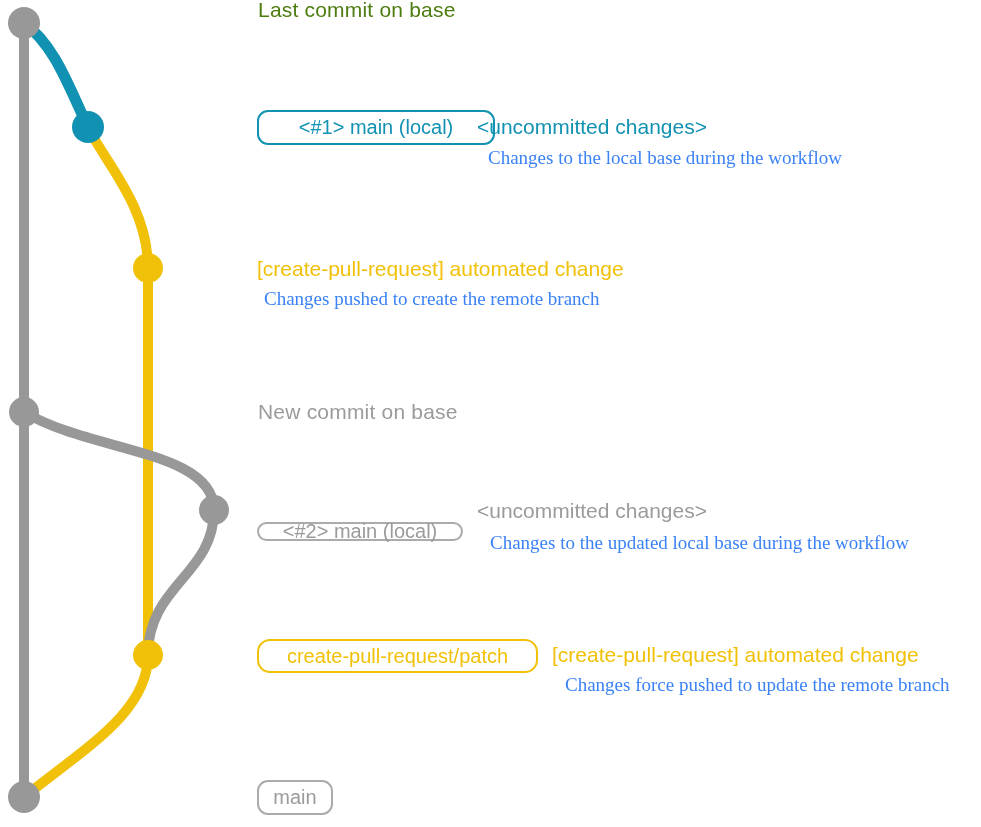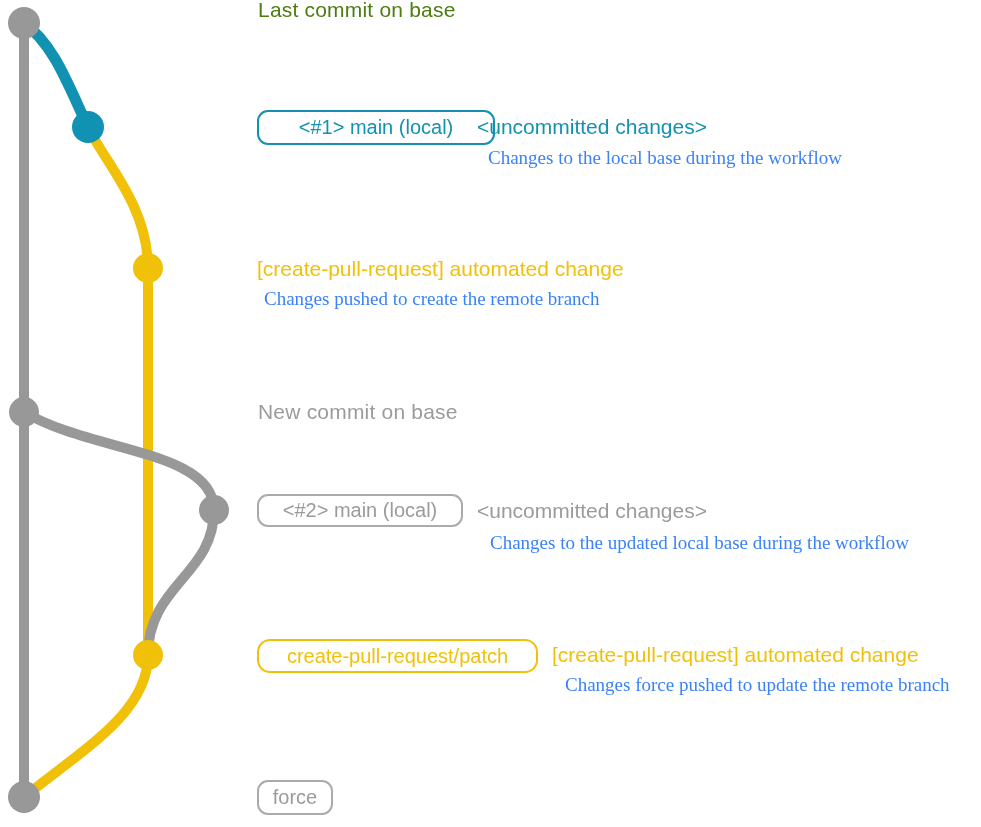--- a/index.html
+++ b/index.html
@@ -85,29 +85,29 @@
     <span style="color: rgb(18, 146, 178);">&lt;#1&gt; main (local)</span>
   </div>
   <div class="abs commit-msg" style="left: 477px; top: 127px; color: rgb(18, 146, 178);">&lt;uncommitted changes&gt;</div>
   <div class="abs desc" style="left:488px; top:158px;">Changes to the local base during the workflow</div>
 
   <div class="abs commit-msg" style="left: 257px; top: 269px; color: rgb(241, 193, 9);">[create-pull-request] automated change</div>
   <div class="abs desc" style="left:264px; top:299px;">Changes pushed to create the remote branch</div>
 
   <div class="abs row-label" style="left: 258px; top: 412px; color: rgb(155, 155, 155);">New commit on base</div>
 
-  <div class="branch-box" style="left: 257px; top: 494px; width: 206px; height: 33px; border-color: rgb(171, 171, 171);">
+  <div class="branch-box" style="left: 257px; top: 522px; width: 206px; height: 19px; border-color: rgb(171, 171, 171);">
     <span style="color: rgb(155, 155, 155);">&lt;#2&gt; main (local)</span>
   </div>
   <div class="abs commit-msg" style="left: 477px; top: 511px; color: rgb(155, 155, 155);">&lt;uncommitted changes&gt;</div>
   <div class="abs desc" style="left:490px; top:543px;">Changes to the updated local base during the workflow</div>
 
   <div class="branch-box" style="left: 257px; top: 639px; width: 281px; height: 34px; border-radius: 13px; border-color: rgb(241, 193, 9);">
     <span style="color: rgb(241, 193, 9);">create-pull-request/patch</span>
   </div>
   <div class="abs commit-msg" style="left: 552px; top: 655px; color: rgb(241, 193, 9);">[create-pull-request] automated change</div>
   <div class="abs desc" style="left:565px; top:685px;">Changes force pushed to update the remote branch</div>
 
   <div class="branch-box" style="left: 257px; top: 780px; width: 76px; height: 35px; border-color: rgb(171, 171, 171);">
-    <span style="color: rgb(155, 155, 155);">force</span>
+    <span style="color: rgb(155, 155, 155);">main</span>
   </div>
 
 </div>
 
 </body></html>

